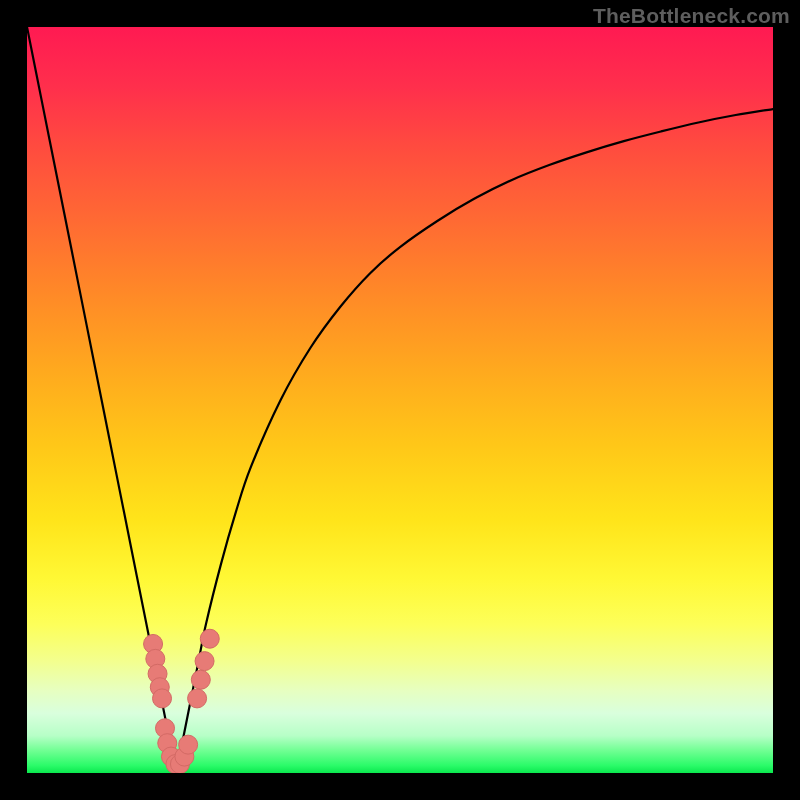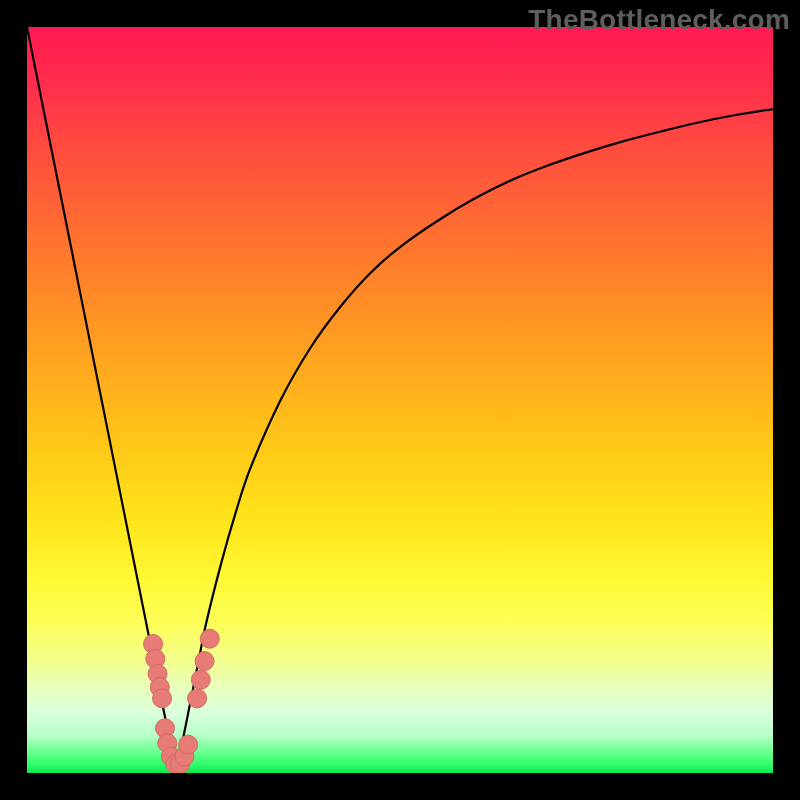--- a/index.html
+++ b/index.html
@@ -53,21 +53,21 @@
   }
   svg.curves {
     position: absolute;
     inset: 0;
   }
   .watermark {
     position: absolute;
     top: 4px;
     right: 10px;
     color: #5e5e5e;
-    font-size: 28px;
+    font-size: 21px;
     font-weight: 600;
     letter-spacing: 0.2px;
     user-select: none;
   }
 </style>
 </head>
 <body>
 
 <div class="frame">
   <div class="plot">

